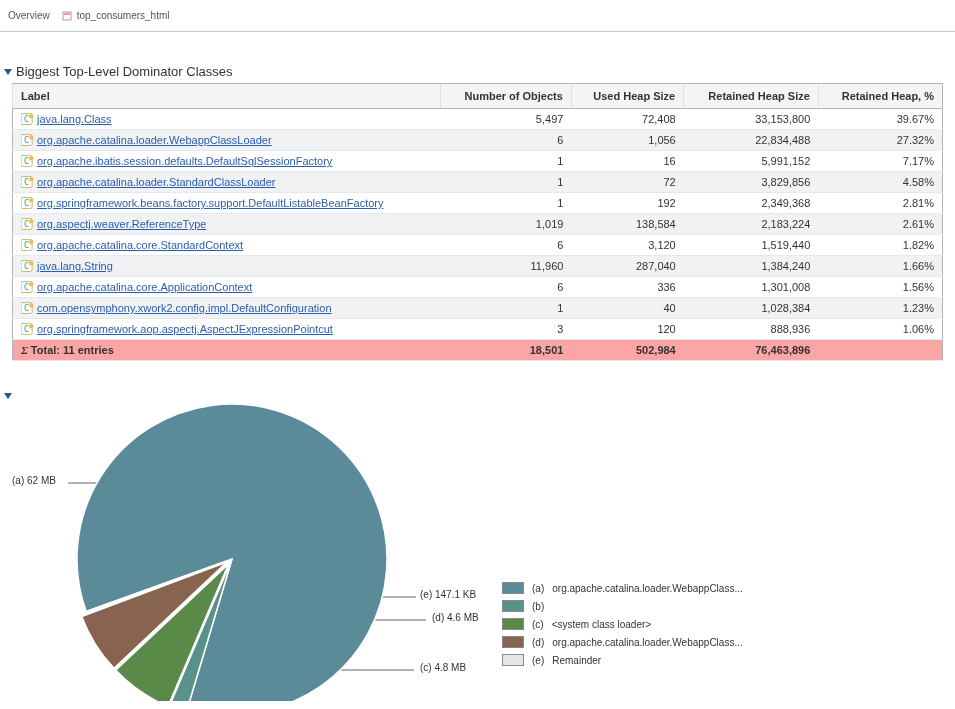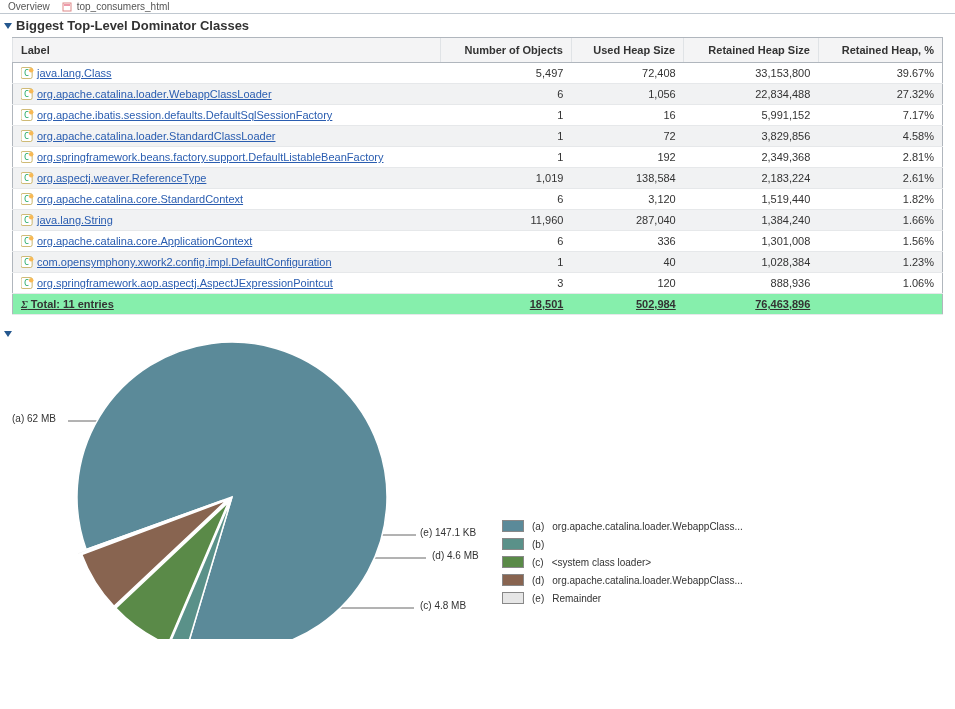--- a/index.html
+++ b/index.html
@@ -10,38 +10,39 @@
       color: #333;
       width: 955px;
     }
     .tabbar {
       display: flex;
       gap: 4px;
       padding: 0 4px;
       border-bottom: 1px solid #c0c8d0;
       font-size: 10px;
       color: #555;
-      height: 14px;
+      height: 32px;
       overflow: hidden;
     }
     .tab {
       display: flex;
       align-items: center;
       gap: 3px;
       padding: 0 4px;
     }
     
     .section-header {
       display: flex;
       align-items: center;
       gap: 4px;
       padding: 4px 4px;
-      font-weight: bold;
+      font-weight: normal;
       font-size: 13px;
       color: #333;
+      margin-top: 28px;
     }
     .toggle-arrow {
       display: inline-block;
       width: 0; height: 0;
       border-left: 4px solid transparent;
       border-right: 4px solid transparent;
       border-top: 6px solid #25588f;
     }
     
     table.data {
@@ -70,24 +71,23 @@
       color: #333;
     }
     table.data tr:nth-child(even) td { background: #f1f2f3; }
     table.data tr:nth-child(odd) td { background: #fff; }
     table.data td.label-col { text-align: left; }
     table.data td.label-col a {
       color: #2a5db0;
       text-decoration: underline;
     }
     table.data tr.total td {
-      background: #86efac;
+      background: #fca5a5;
       font-weight: bold;
       border-top: 1px solid #a0a6ad;
-      text-decoration: underline;
     }
     .row-icon {
       display: inline-block;
       width: 13px; height: 12px;
       margin-right: 3px;
       vertical-align: -2px;
     }
     .sigma { font-family: serif; font-style: italic; }
     
     .chart-wrap {

